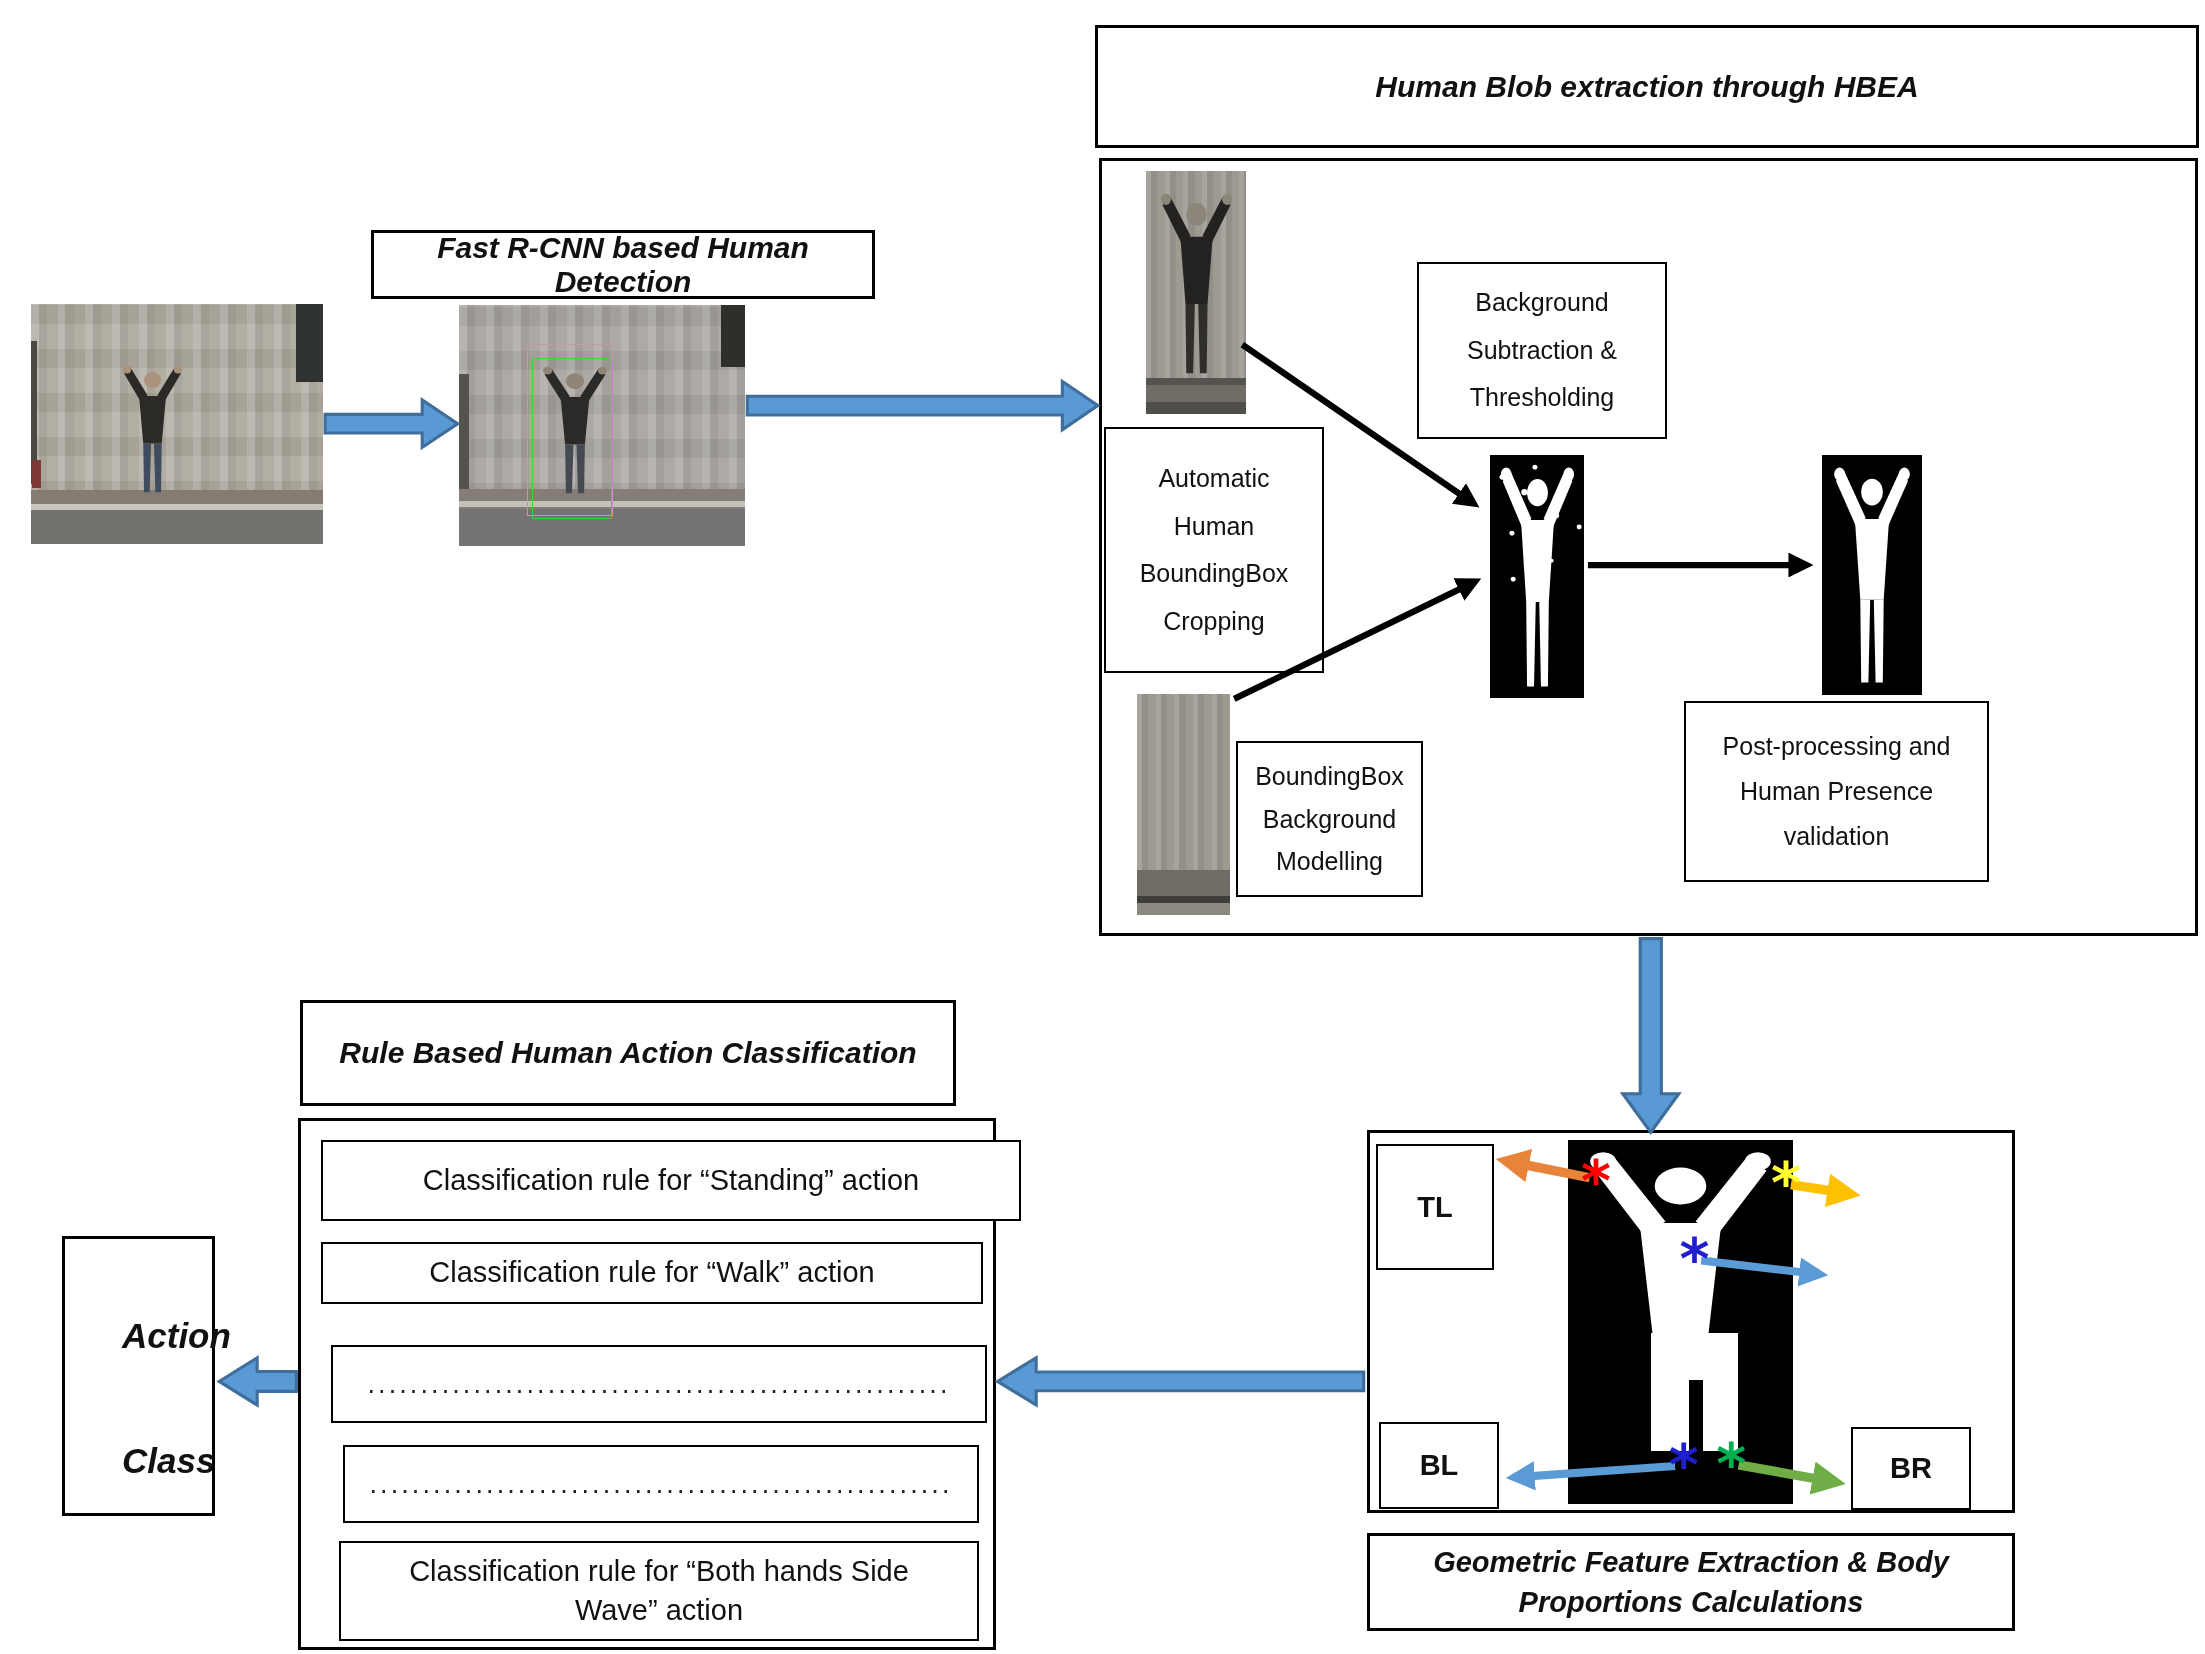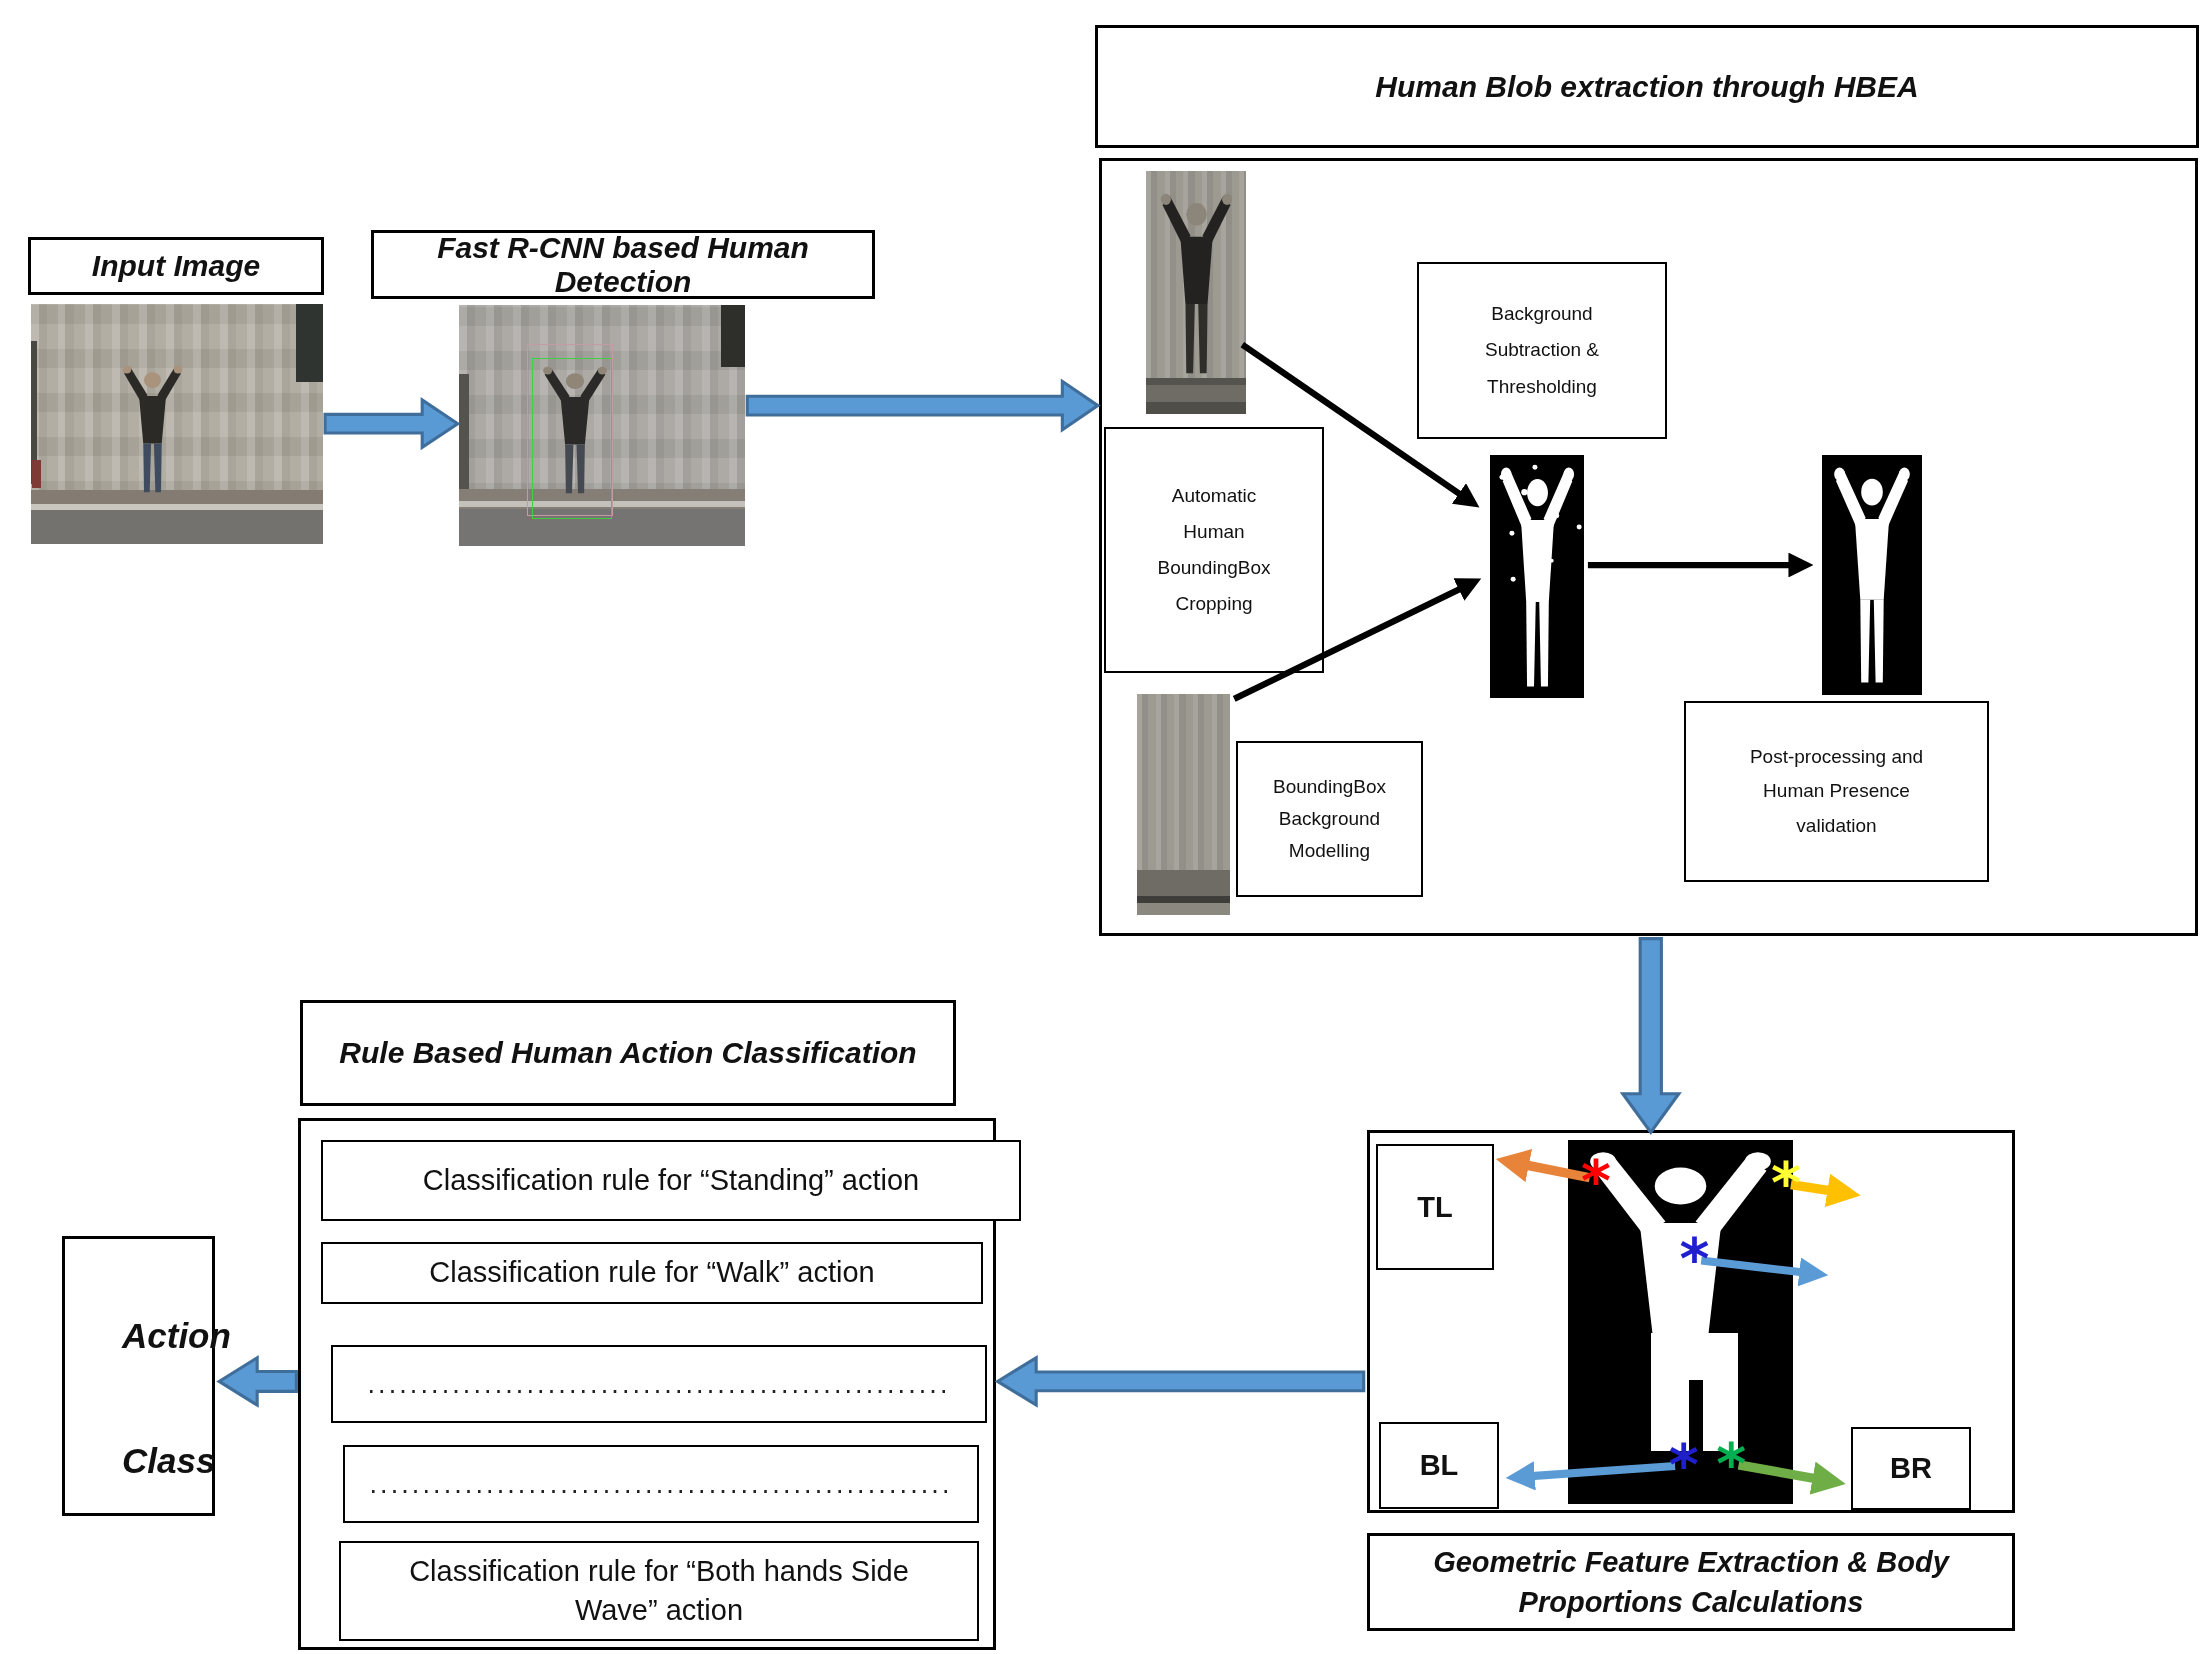--- a/index.html
+++ b/index.html
@@ -6,21 +6,21 @@
   #page{position:relative;width:2205px;height:1655px;background:#ffffff;overflow:hidden;
         font-family:"Liberation Sans",sans-serif;}
   .abs{position:absolute;box-sizing:border-box;}
   .box{position:absolute;box-sizing:border-box;background:#ffffff;border:3.1px solid #000;
        display:flex;align-items:center;justify-content:center;text-align:center;}
   .box.b6{border-width:3.7px;}
   .box.b4{border-width:2.5px;}
   .lbl{white-space:pre-line;color:#111;}
   .bi{font-weight:bold;font-style:italic;}
   .fs48{font-size:30px;}
-  .fs40{font-size:19px;line-height:1.9;}
+  .fs40{font-size:25px;line-height:1.9;}
   .rule-lbl{font-size:29px;line-height:1.35;}
   .dots-lbl{font-size:27px;letter-spacing:3.1px;color:#222;}
   .photo{position:absolute;overflow:hidden;}
   .wall-a{background:#aea99e;
     background-image:repeating-linear-gradient(90deg,rgba(255,255,255,.14) 0 7.5px,rgba(0,0,0,.05) 7.5px 16px,rgba(255,255,255,0) 16px 27px),
                      repeating-linear-gradient(0deg,rgba(0,0,0,.04) 0 18.7px,rgba(255,255,255,.06) 18.7px 44px);}
   .wall-b{background:#a8a5a0;
     background-image:repeating-linear-gradient(90deg,rgba(255,255,255,.12) 0 7.5px,rgba(0,0,0,.06) 7.5px 16px,rgba(255,255,255,0) 16px 27px),
                      repeating-linear-gradient(0deg,rgba(0,0,0,.04) 0 18.7px,rgba(255,255,255,.06) 18.7px 44px);}
   .wall-c{background:#9d9a92;
@@ -48,23 +48,20 @@
         <polygon points="33,58 43,49 19,7 10,16" fill="var(--body,#fff)"></polygon>
         <polygon points="67,58 57,49 81,7 90,16" fill="var(--body,#fff)"></polygon>
         <circle cx="14" cy="10" r="6" fill="var(--skin,#fff)"></circle>
         <circle cx="86" cy="10" r="6" fill="var(--skin,#fff)"></circle>
         <polygon points="37,122 48,122 46,196 38,196" fill="var(--legs,#fff)"></polygon>
         <polygon points="52,122 63,122 62,196 54,196" fill="var(--legs,#fff)"></polygon>
       </symbol>
     </defs>
   </svg>
 
-  <div class="box b6" style="left:28px;top:237px;width:296px;height:58px">
-    <span class="lbl bi fs48">Input Image</span>
-  </div>
   <div class="box b6" style="left:371px;top:230px;width:504px;height:69px">
     <span class="lbl bi fs48">Fast R-CNN based Human Detection</span>
   </div>
 
   <div class="photo wall-a" style="left:31px;top:304px;width:292px;height:240px">
     <div class="abs" style="right:0;top:0;width:27px;height:78px;background:#2f3430"></div>
     <div class="abs" style="left:0;top:37px;width:6.2px;height:143px;background:#4a4843"></div>
     <div class="abs" style="left:1.2px;top:156px;width:8.7px;height:28px;background:#7e3b35"></div>
     <div class="abs" style="left:0;bottom:0;width:100%;height:54px;background:#847c72"></div>
     <div class="abs" style="left:0;bottom:34px;width:100%;height:6.2px;background:#c9c6bf"></div>

